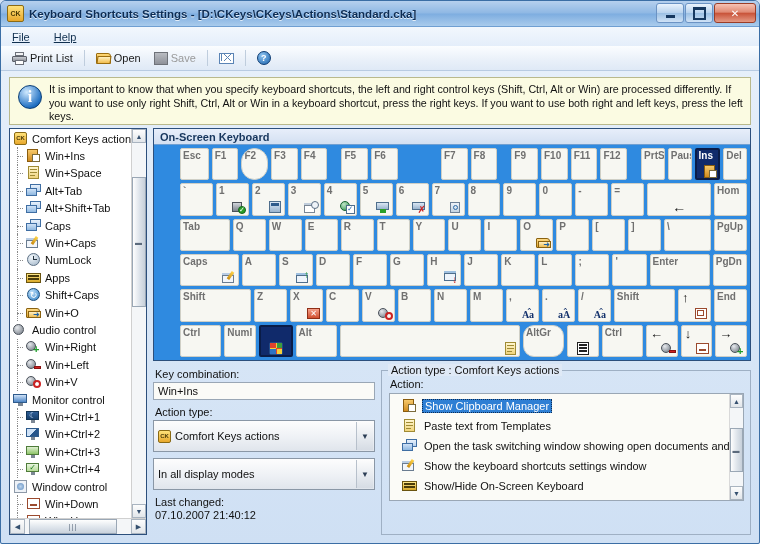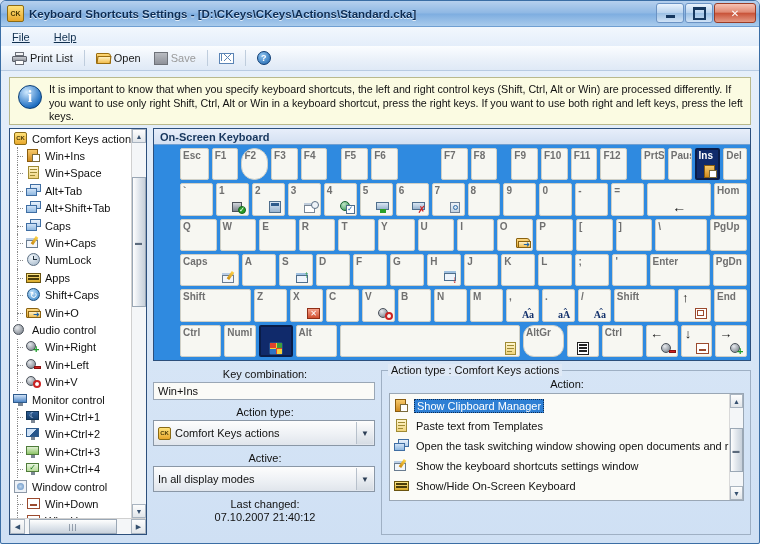--- a/index.html
+++ b/index.html
@@ -141,29 +141,29 @@
     position:relative;box-sizing:border-box;overflow:hidden;
     flex:1 1 0;min-width:0;
   }
   .key .kl{position:absolute;left:2px;top:1px;font-size:10px;font-weight:bold;color:#707070;line-height:11px;white-space:nowrap;}
   .key.sel{background:#102a6b;border:2px solid #0a1c47;}
   .key.sel .kl{color:#fff;left:2px;top:0;}
   .gap{flex:0 0 8px;}
   .kicon{position:absolute;right:2px;bottom:1px;width:14px;height:13px;}
   .kicon.ctr{left:50%;margin-left:-7px;right:auto;}
   
-  .bottom{flex:1;display:flex;gap:6px;min-height:0;text-align:center;}
+  .bottom{flex:1;display:flex;gap:6px;min-height:0;}
   .leftform{width:222px;flex:0 0 222px;padding:2px 0 0 0;box-sizing:border-box;}
   .flabel{font-size:11px;color:#111;margin:0 0 2px 2px;}
   .ftext{
     height:18px;background:#fbfbf7;border:1px solid #9aa7b5;box-sizing:border-box;
     font-size:11px;color:#111;display:flex;align-items:center;padding-left:4px;margin-bottom:6px;
   }
   .fcombo{
-    height:26px;border:1px solid #8a97a6;box-sizing:border-box;margin-bottom:6px;
+    height:32px;border:1px solid #8a97a6;box-sizing:border-box;margin-bottom:6px;
     background:linear-gradient(180deg,#fdfdfd,#eef1f5 55%,#e0e5ec);
     display:flex;align-items:center;padding-left:4px;font-size:11px;color:#111;position:relative;
   }
   .combo-ico{width:13px;height:13px;margin-right:4px;background:linear-gradient(180deg,#ffe27a,#e8a82c);border:1px solid #8a6a14;border-radius:2px;font-size:6px;font-weight:bold;color:#4a3a06;display:flex;align-items:center;justify-content:center;box-sizing:border-box;}
   .combo-arrow{
     position:absolute;right:1px;top:1px;bottom:1px;width:17px;
     background:linear-gradient(180deg,#fcfcfc,#e7ebf0 55%,#d6dce4);
     border-left:1px solid #b7c0cb;
     display:flex;align-items:center;justify-content:center;font-size:8px;color:#2c3e55;box-sizing:border-box;
   }
@@ -173,21 +173,21 @@
   .fieldset{
     flex:1;min-width:0;border:1px solid #9fb0c4;margin-top:4px;position:relative;
     padding:6px 6px 6px 7px;box-sizing:border-box;
   }
   .fs-legend{position:absolute;top:-7px;left:6px;background:#dfe9f6;padding:0 3px;font-size:11px;color:#111;}
   .fs-sub{font-size:11px;color:#111;margin:1px 0 3px 1px;}
   .listbox{
     height:108px;background:#fbfbf7;border:1px solid #9aa7b5;box-sizing:border-box;
     display:flex;overflow:hidden;
   }
-  .lb-items{flex:1;padding:2px 0 0 4px;min-width:0;}
+  .lb-items{flex:1;padding:2px 0 0 12px;min-width:0;}
   .lb-row{display:flex;align-items:center;height:20px;white-space:nowrap;font-size:11px;color:#111;overflow:hidden;}
   .lb-ico{width:16px;height:15px;margin-right:4px;flex:0 0 auto;position:relative;}
   .lb-row.sel .lb-text{background:#2e7fd4;color:#fff;border:1px dotted #0c2c54;padding:0 2px;}
   .lb-text{padding:0 2px;}
   .lb-sb{width:14px;background:#f1f1f1;border-left:1px solid #d9d9d9;display:flex;flex-direction:column;box-sizing:border-box;}
   .lb-sb .sb-thumb{height:44px;margin-top:20px;}
 </style>
 </head>
 <body>
 
@@ -572,20 +572,23 @@
                 <span class="kl"></span>
                 <span class="kicon ctr">
                   <span style="position:absolute;left:0;top:0;width:14px;height:13px;color:#111;font-size:14px;line-height:13px;display:flex;align-items:center;justify-content:center;">←</span>
                 </span>
               </div>
               <div class="key" style="flex-grow: 1.1; flex-basis: 0px;">
                 <span class="kl">Hom</span>
               </div>
             </div>
             <div class="krow">
+              <div class="key" style="flex-grow: 1.7; flex-basis: 0px;">
+                <span class="kl">Tab</span>
+              </div>
               <div class="key" style="flex-grow: 1.1; flex-basis: 0px;">
                 <span class="kl">Q</span>
               </div>
               <div class="key" style="flex-grow: 1.1; flex-basis: 0px;">
                 <span class="kl">W</span>
               </div>
               <div class="key" style="flex-grow: 1.1; flex-basis: 0px;">
                 <span class="kl">E</span>
               </div>
               <div class="key" style="flex-grow: 1.1; flex-basis: 0px;">
@@ -832,21 +835,20 @@
           <div class="flabel">Key combination:</div>
           <div class="ftext">Win+Ins</div>
 
           <div class="flabel">Action type:</div>
           <div class="fcombo">
             <span class="combo-ico">CK</span>
             <span>Comfort Keys actions</span>
             <span class="combo-arrow">▼</span>
           </div>
 
-          <div class="flabel">Active:</div>
           <div class="fcombo">
             <span>In all display modes</span>
             <span class="combo-arrow">▼</span>
           </div>
 
           <div class="lastchg">Last changed:</div>
           <div class="lastval">07.10.2007 21:40:12</div>
         </div>
 
         <div class="fieldset">

